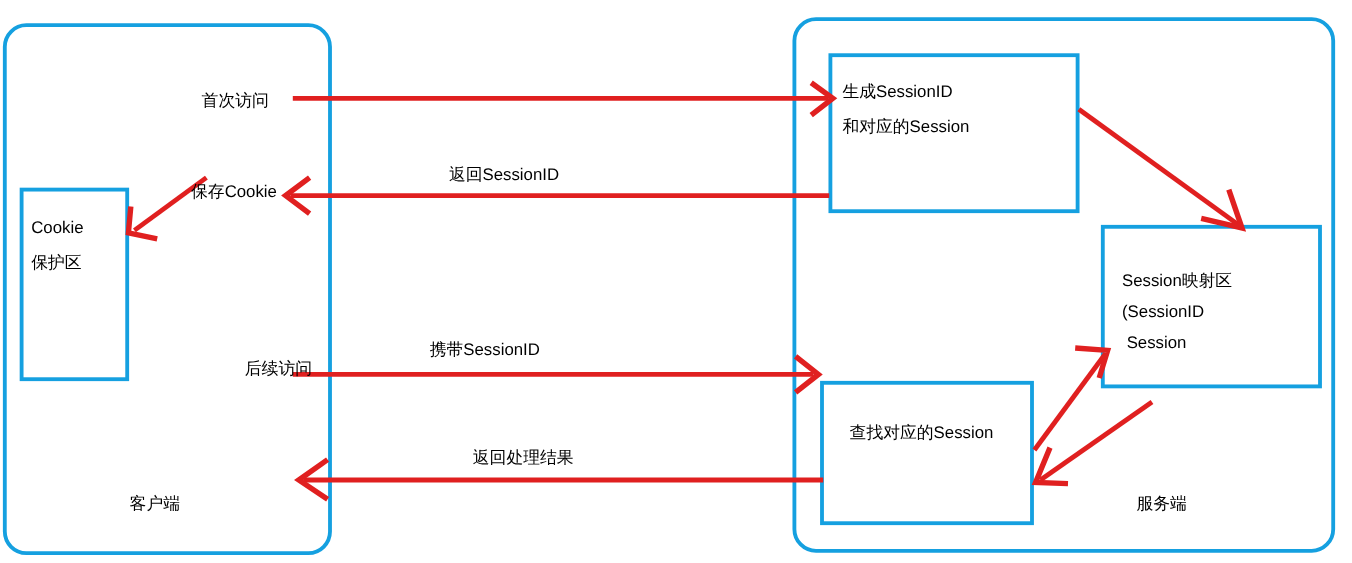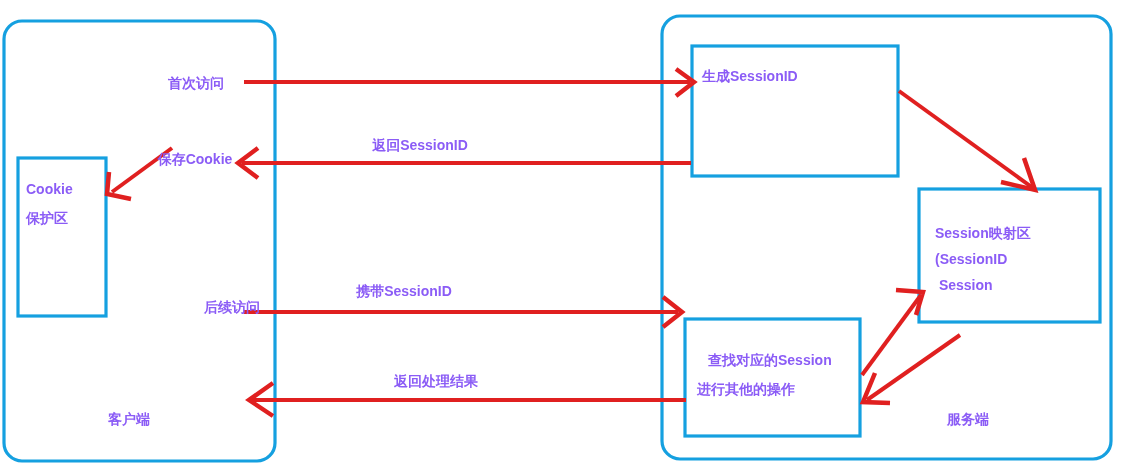--- a/index.html
+++ b/index.html
@@ -7,26 +7,25 @@
     position:relative;
     width:1127px;
     height:469px;
     background:#ffffff;
     font-family:"Liberation Sans","DejaVu Sans",sans-serif;
     overflow:hidden;
   }
   #vec{position:absolute;left:0;top:0;width:1127px;height:469px;}
   .lbl{
     position:absolute;
-    color:#8b5cf6;
+    color:#000000;
     font-size:14px;
     line-height:20px;
     white-space:pre;
     letter-spacing:0px;
-    font-weight:bold;
   }
   .lbl-box{font-size:14px;line-height:22px;}
   .ctr{transform:translateX(-50%);text-align:center;}
 </style>
 </head>
 <body>
 
 <div id="stage">
 
   <svg id="vec" viewBox="0 0 1127 469" xmlns="http://www.w3.org/2000/svg">
@@ -103,21 +102,21 @@
   <div class="lbl ctr" style="left:436px;top:371px;">返回处理结果</div>
 
   <div class="lbl ctr" style="left:82px;top:409px;margin-left:47px;">客户端</div>
 
   <div class="lbl ctr" style="left:968px;top:409px;">服务端</div>
 
   <div class="lbl lbl-box" style="left:26px;top:178px;">Cookie</div>
   <div class="lbl lbl-box" style="left:26px;top:207px;">保护区</div>
 
   <div class="lbl lbl-box" style="left:702px;top:65px;">生成SessionID</div>
+  <div class="lbl lbl-box" style="left:702px;top:94px;">和对应的Session</div>
 
   <div class="lbl lbl-box" style="left:935px;top:222px;">Session映射区</div>
   <div class="lbl lbl-box" style="left:935px;top:248px;">(SessionID</div>
   <div class="lbl lbl-box" style="left:935px;top:274px;"> Session</div>
 
   <div class="lbl lbl-box" style="left:697px;top:349px;margin-left:11px;">查找对应的Session</div>
-  <div class="lbl lbl-box" style="left:697px;top:378px;">进行其他的操作</div>
 
 </div>
 
 </body></html>

